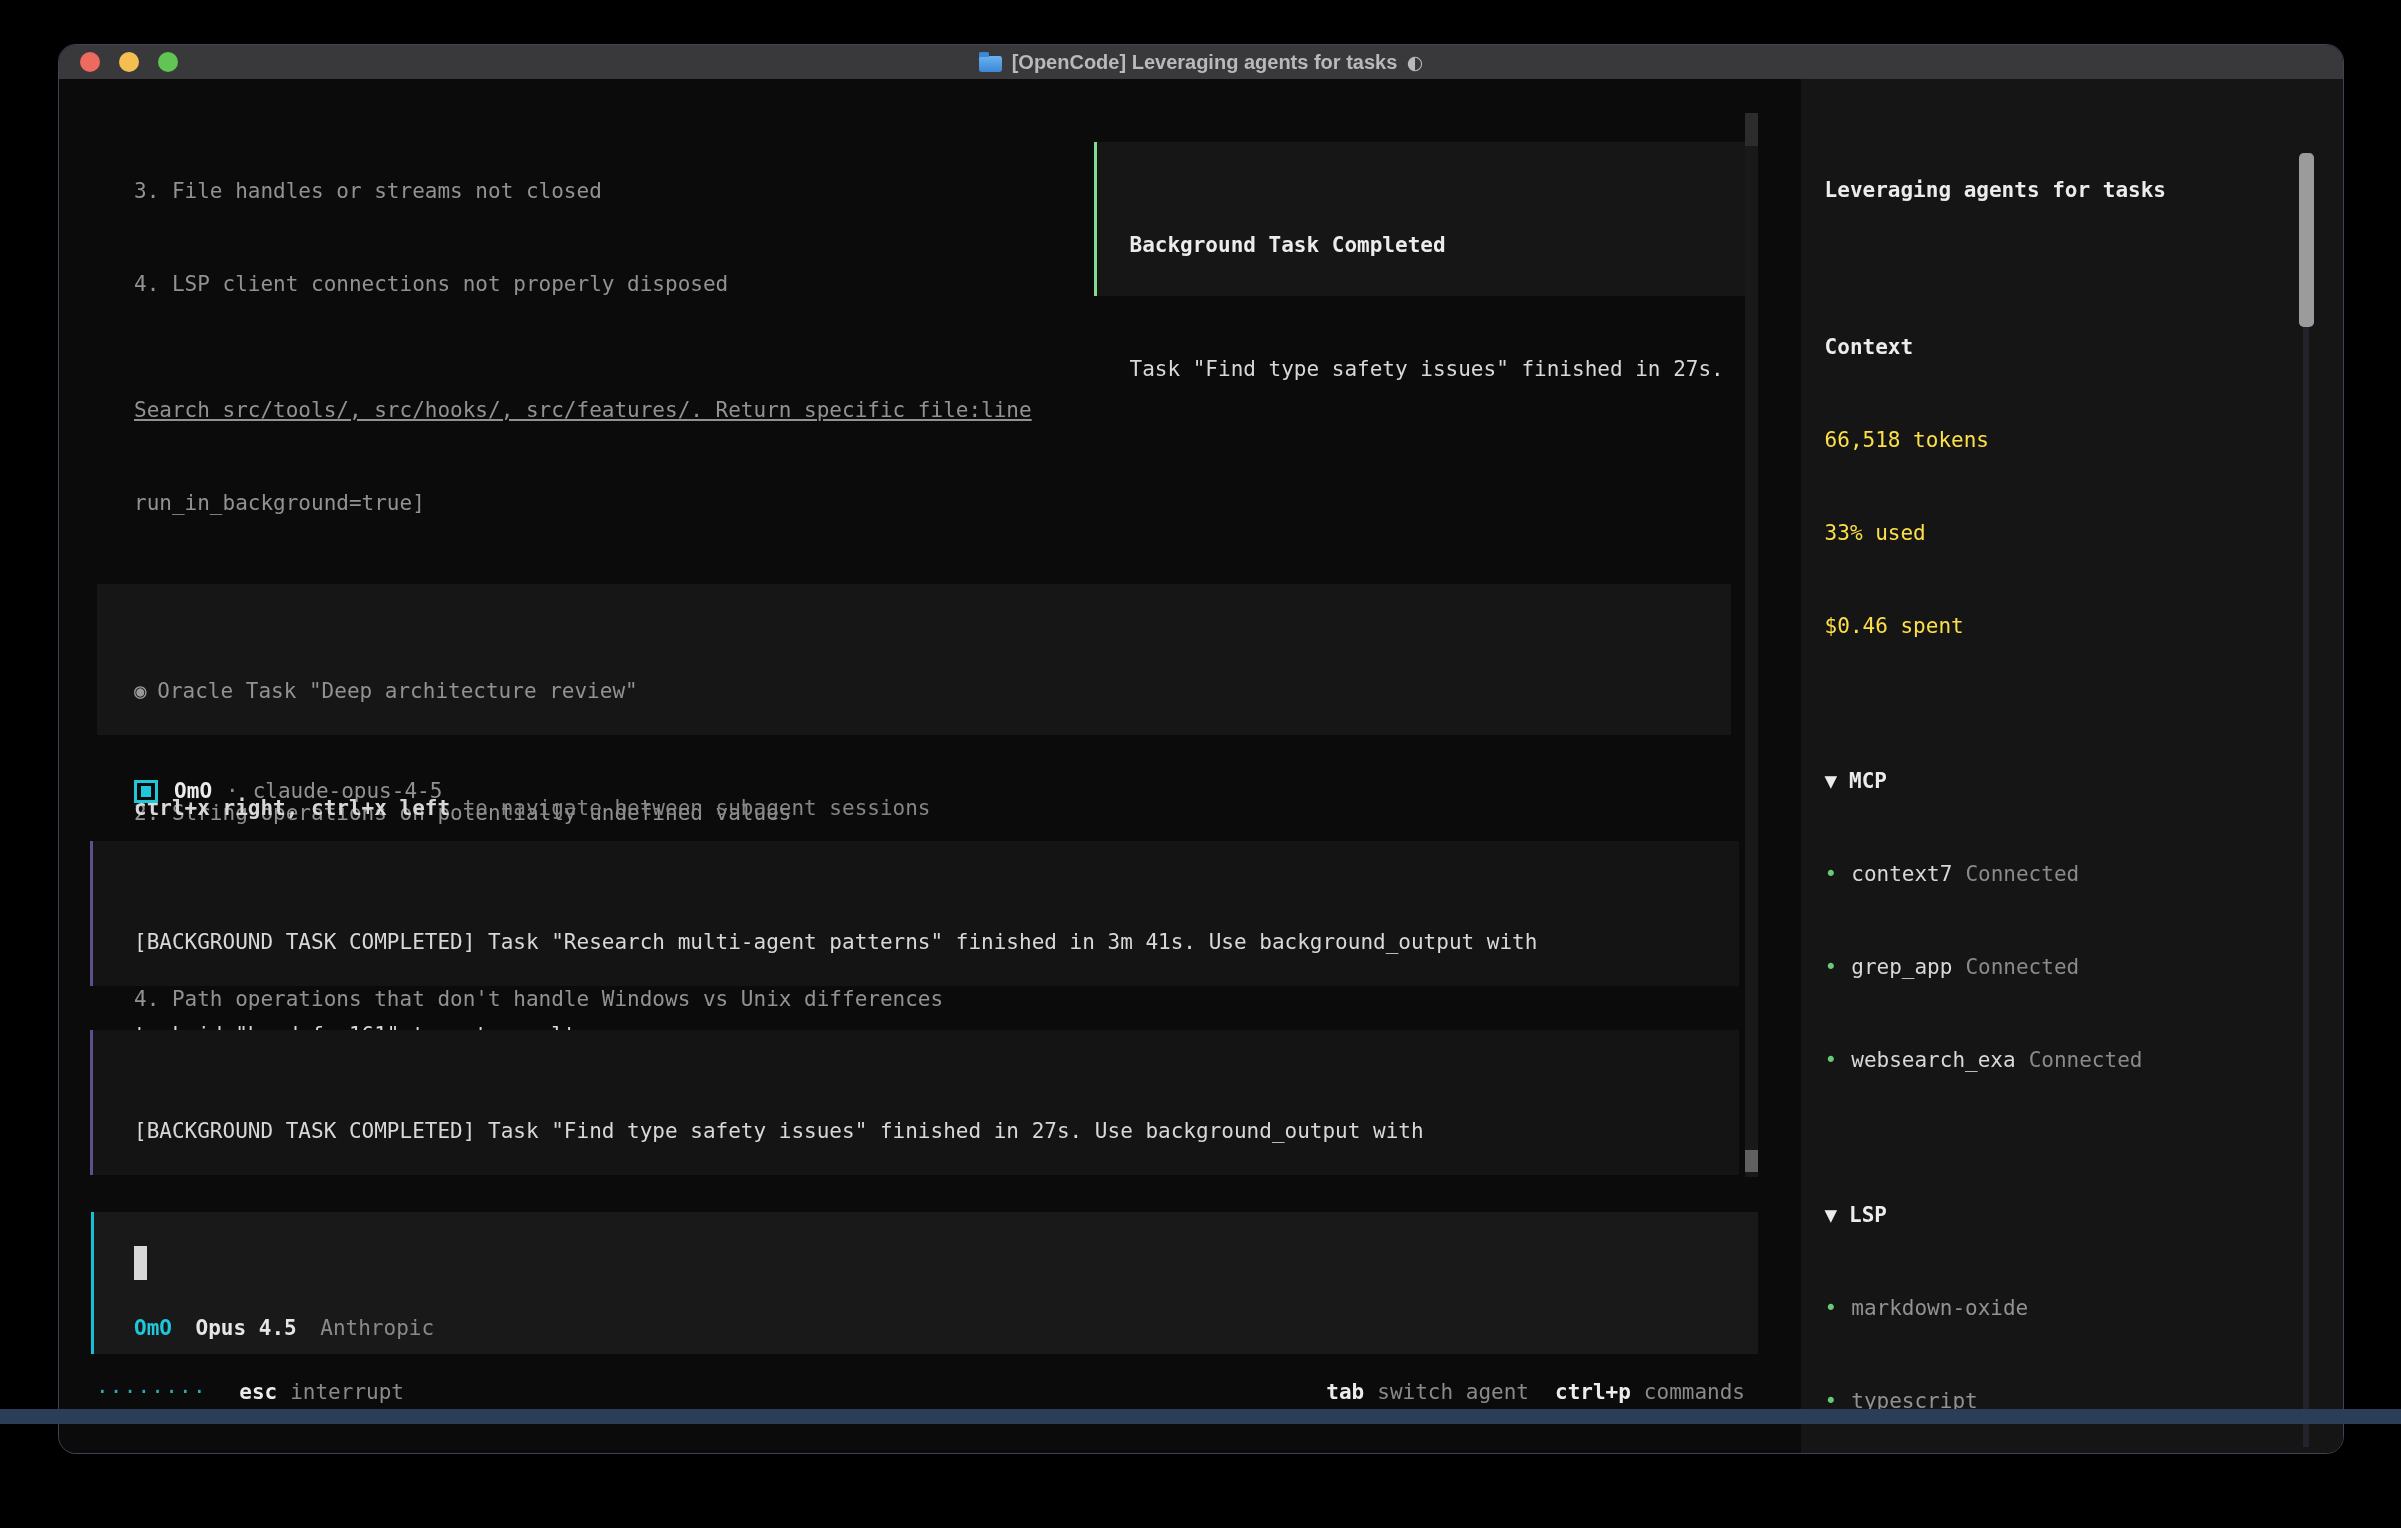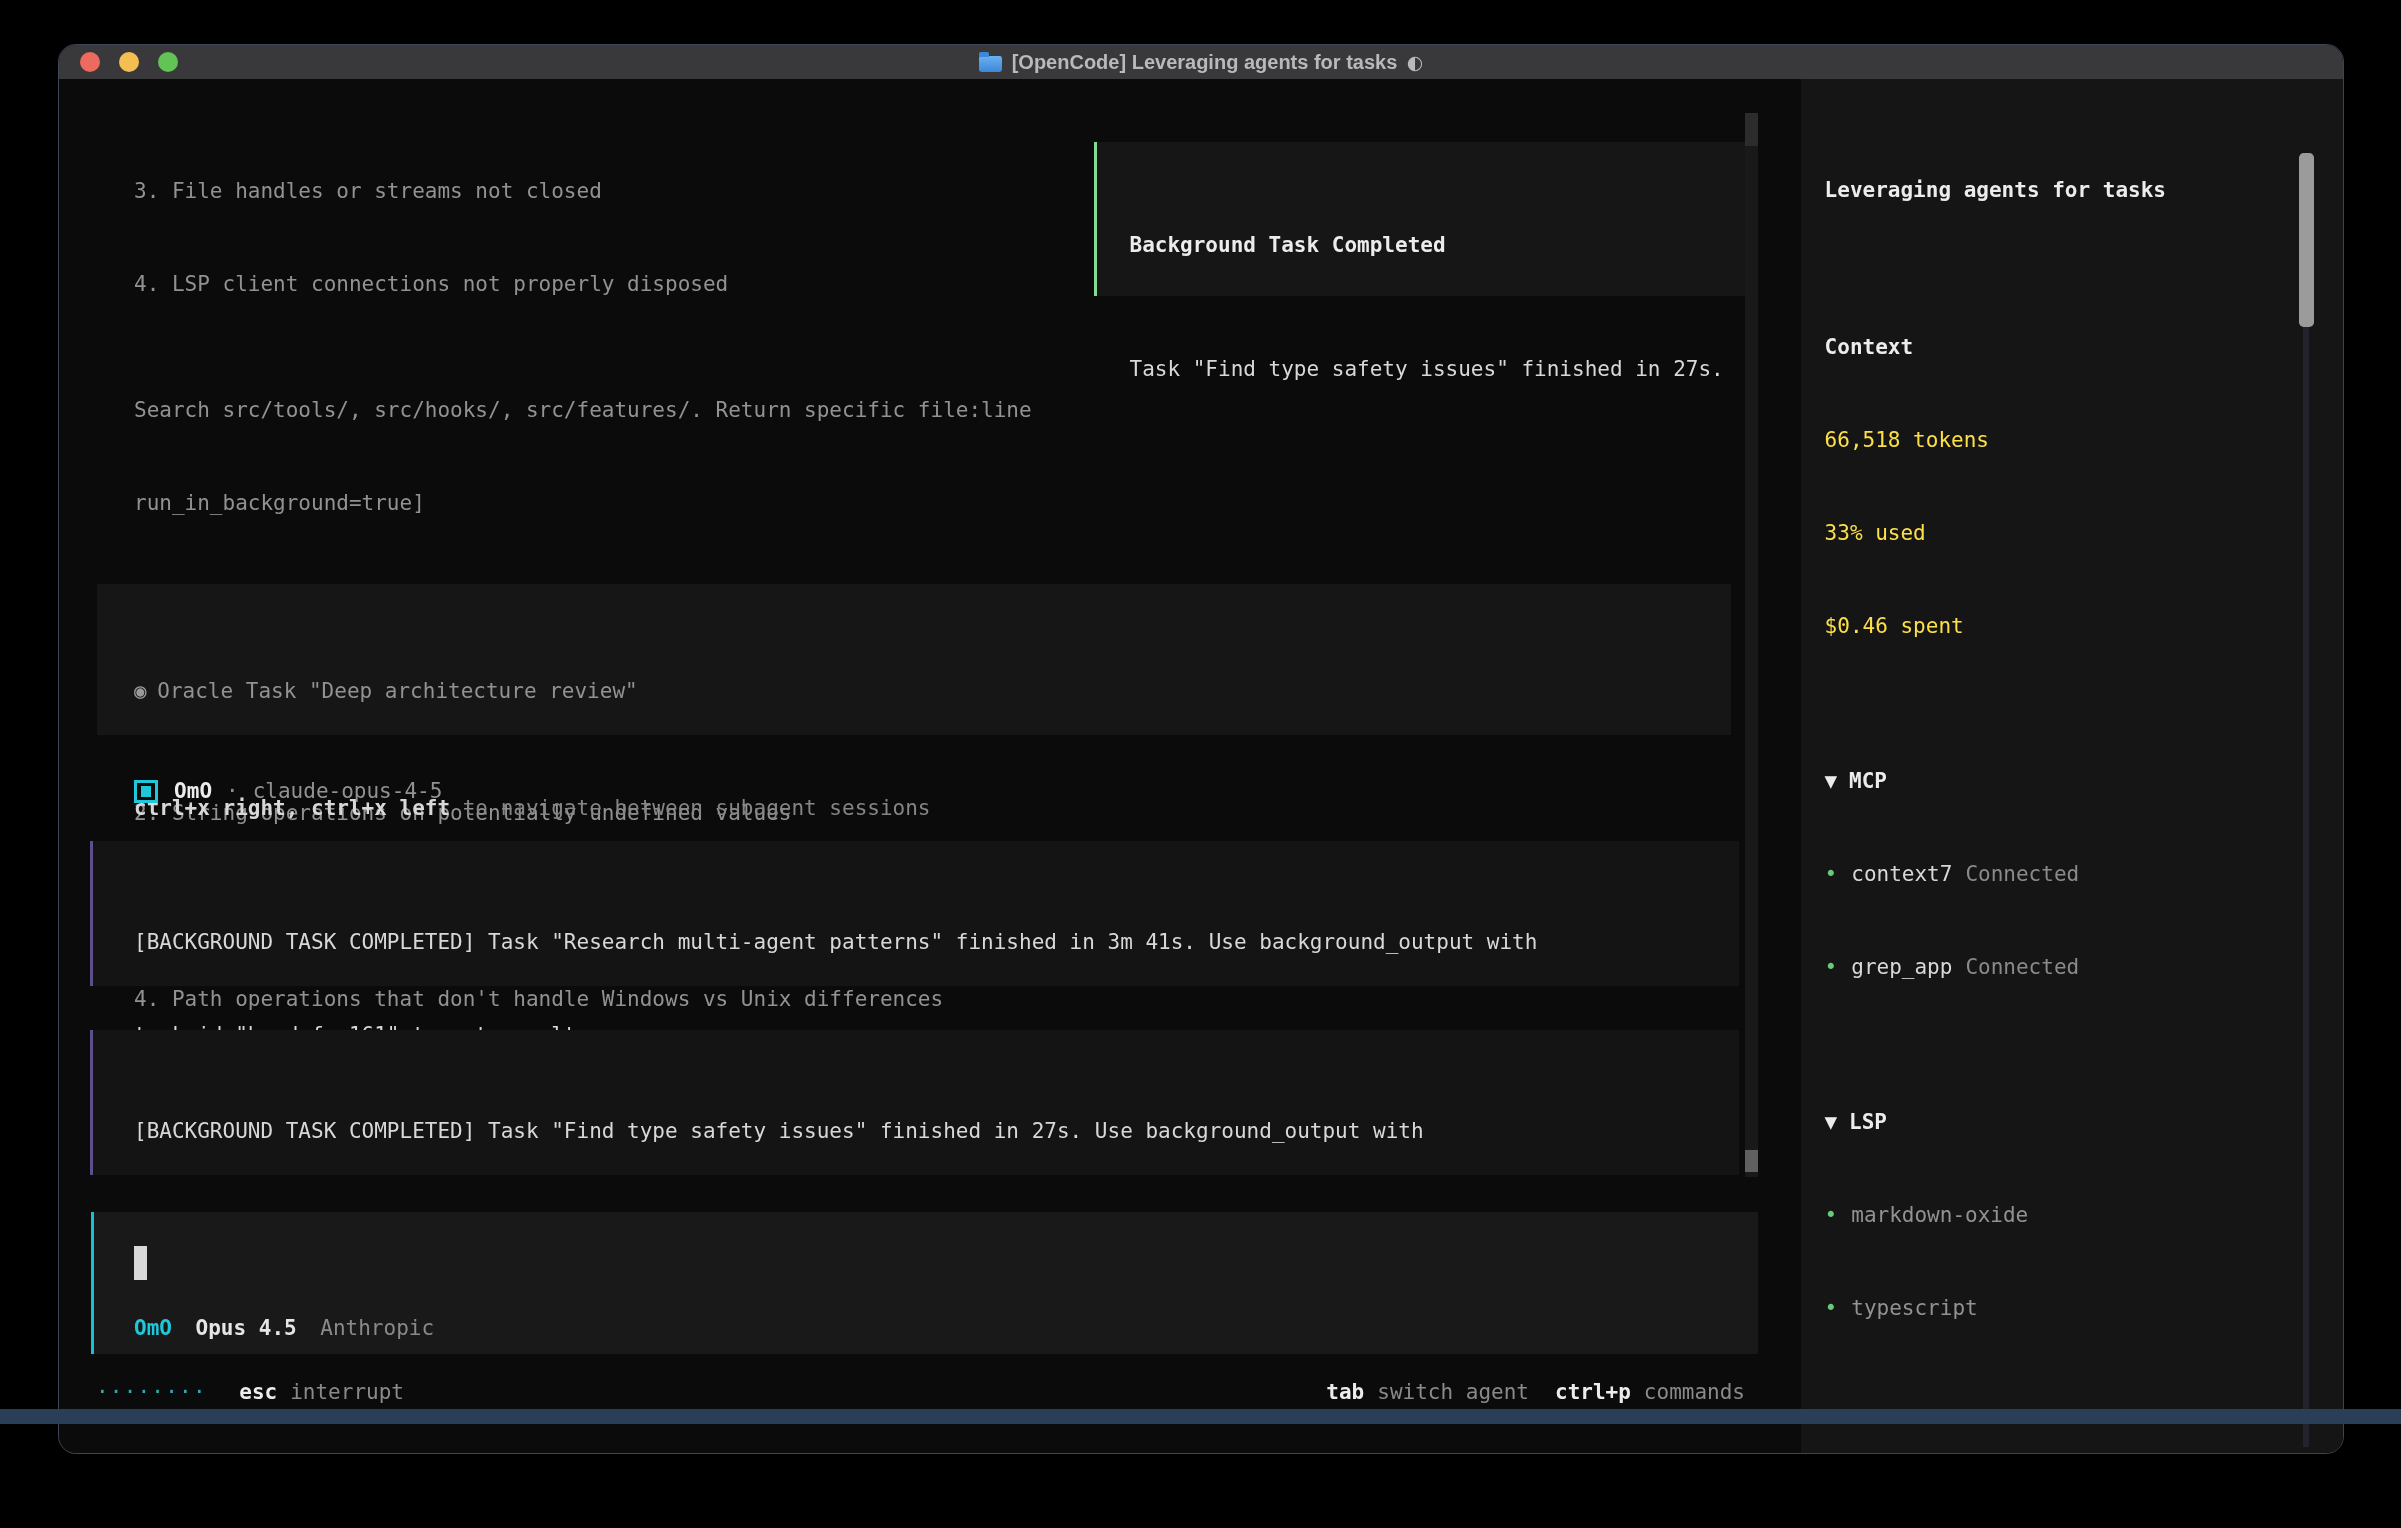--- a/index.html
+++ b/index.html
@@ -28,21 +28,21 @@
   .title-moon { color:#b9b9bb; font-family:"DejaVu Sans",sans-serif; font-size:19px; }
 
   
   .mono { font-size:21px; line-height:31px; white-space:pre; }
   .gray { color:#929292; }
   .dim { color:#858585; }
   .white { color:#d8d8d8; }
 
   
   .main-col { position:absolute; left:75px; top:69px; }
-  .spacer-b { margin-top:32.5px; }
+  .spacer-b { margin-top:32.5px;text-decoration:underline; }
   .spacer-c { margin-top:31px; }
   .gear { color:#9a9a9a; margin-right:9.5px; }
 
   
   .notif { position:absolute; left:1035px; top:97px; width:662px; height:154px; background:#161616;
            border-left:3px solid #86d993; border-right:3px solid #86d993; padding:26px 0 0 32.5px; }
   .notif-title { color:#ececec; font-weight:bold; }
   .notif-body { color:#d8d8d8; margin-top:31px; }
 
   
@@ -208,20 +208,21 @@
       <div class="sb-title">Leveraging agents for tasks</div>
 
       <div class="sec-head mt55">Context</div>
       <div class="side-item">66,518 tokens</div>
       <div class="side-item">33% used</div>
       <div class="side-item">$0.46 spent</div>
 
       <div class="sec-head mt53"><span class="arrow">▼</span><span>MCP</span></div>
       <div><span class="b-green">•</span><span class="item-name">context7</span><span class="item-status" style="margin-left:13px">Connected</span></div>
       <div><span class="b-green">•</span><span class="item-name">grep_app</span><span class="item-status" style="margin-left:13px">Connected</span></div>
+      <div><span class="b-green">•</span><span class="item-name">websearch_exa</span><span class="item-status" style="margin-left:13px">Connected</span></div>
 
       <div class="sec-head mt53"><span class="arrow">▼</span><span>LSP</span></div>
       <div><span class="b-green">•</span><span class="lsp-name">markdown-oxide</span></div>
       <div><span class="b-green">•</span><span class="lsp-name">typescript</span></div>
       
 
       
 
       
 

